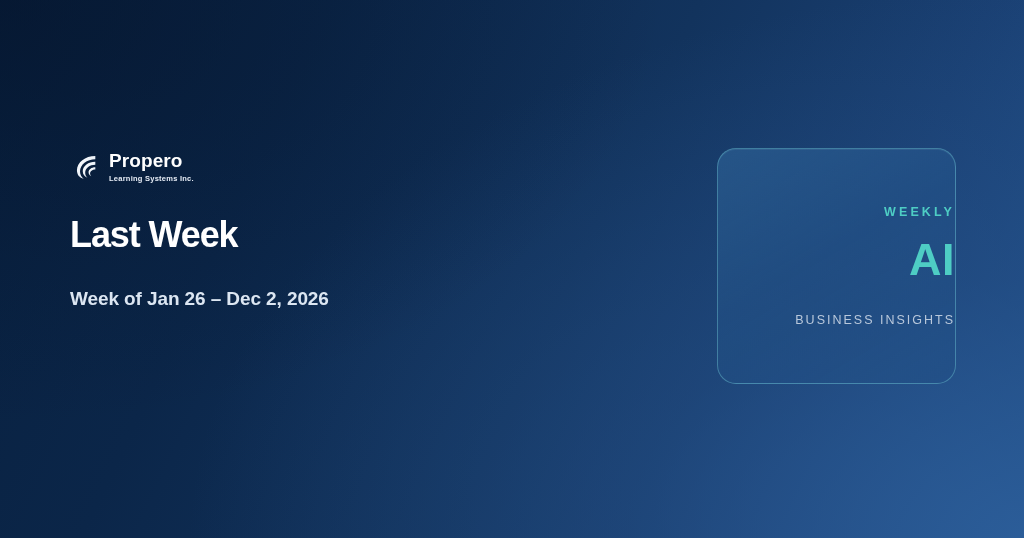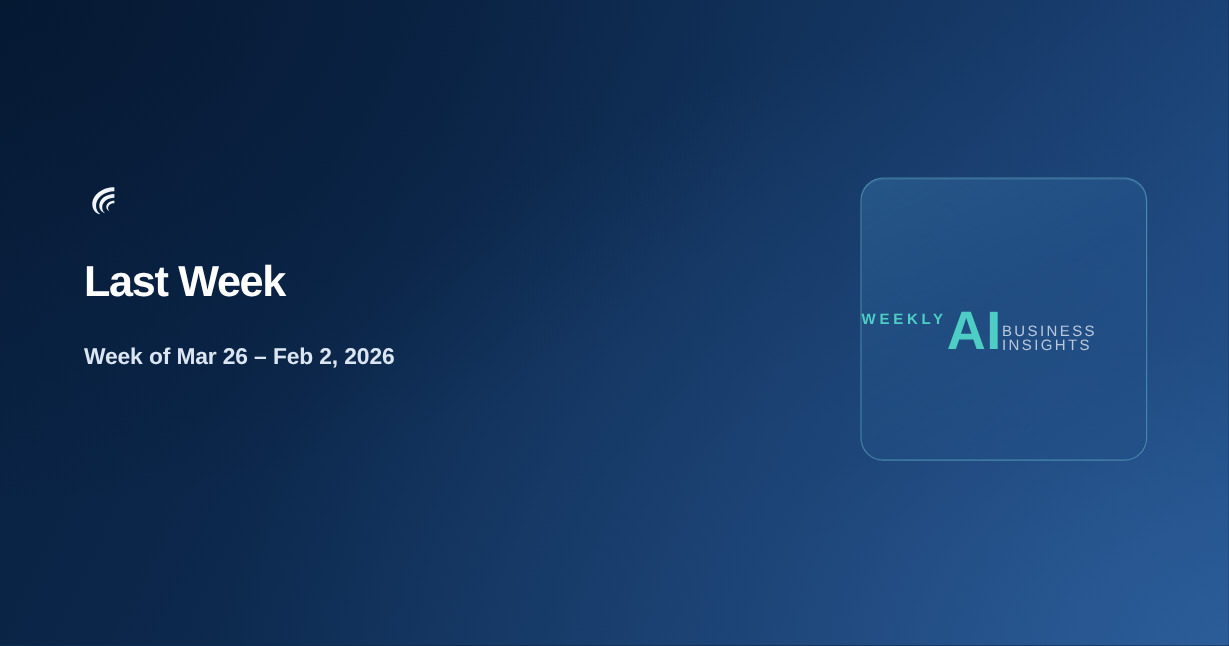--- a/index.html
+++ b/index.html
@@ -105,22 +105,22 @@
     left:717px;
     top:148px;
     width:239px;
     height:236px;
     border-radius:19px;
     border:1.4px solid rgba(99,180,200,0.52);
     background:
       linear-gradient(150deg, rgba(58,120,175,0.42) 0%, rgba(40,95,150,0.30) 45%, rgba(30,76,128,0.22) 100%);
     box-shadow:inset 0 1px 0 rgba(160,220,235,0.10);
     display:flex;
-    flex-direction:row;
-    align-items:center;
+    flex-direction:column;
+    align-items:flex-end;
     justify-content:center;
     z-index:3;
   }
   .badge-kicker {
     font-size:12.5px;
     font-weight:700;
     color:#4ecdc4;
     letter-spacing:3.1px;
     line-height:1;
   }
@@ -153,27 +153,31 @@
         <defs>
           <linearGradient id="swooshGrad" x1="0" y1="0" x2="1" y2="1">
             <stop offset="0%" stop-color="#ffffff"></stop>
             <stop offset="100%" stop-color="#d9e4f2"></stop>
           </linearGradient>
         </defs>
         <path d="M27 4.2 C16.2 4.2 7.4 11.0 7.4 19.4 C7.4 24.2 10.2 27.6 14.6 28.4 C12.0 26.6 10.7 23.9 10.7 20.8 C10.7 13.6 18.1 7.8 27 7.8 Z" fill="url(#swooshGrad)"></path>
         <path d="M27 10.4 C19.6 10.4 13.6 14.9 13.6 20.6 C13.6 24.0 15.6 26.5 18.7 27.4 C17.0 26.0 16.2 24.2 16.2 22.1 C16.2 17.4 21.0 13.7 27 13.7 Z" fill="url(#swooshGrad)"></path>
         <path d="M27 16.2 C23.0 16.2 19.8 18.6 19.8 21.7 C19.8 23.6 20.9 25.1 22.6 25.8 C21.8 25.0 21.4 24.0 21.4 22.9 C21.4 20.4 23.9 18.6 27 18.6 Z" fill="url(#swooshGrad)"></path>
       </svg>
+      <div class="logo-text-block">
+        <div class="logo-word">Propero</div>
+        <div class="logo-tagline">Learning Systems Inc.</div>
+      </div>
     </div>
 
     <h1 class="headline">
       <span class="line">Last Week</span>
     </h1>
 
-    <div class="dateline">Week of Mar 26 – Feb 2, 2026</div>
+    <div class="dateline">Week of Jan 26 – Dec 2, 2026</div>
 
   </div>
 
   <div class="badge-card">
     <div class="badge-kicker">WEEKLY</div>
     <div class="badge-ai">AI</div>
     <div class="badge-sub">BUSINESS INSIGHTS</div>
   </div>
 
 </div>

